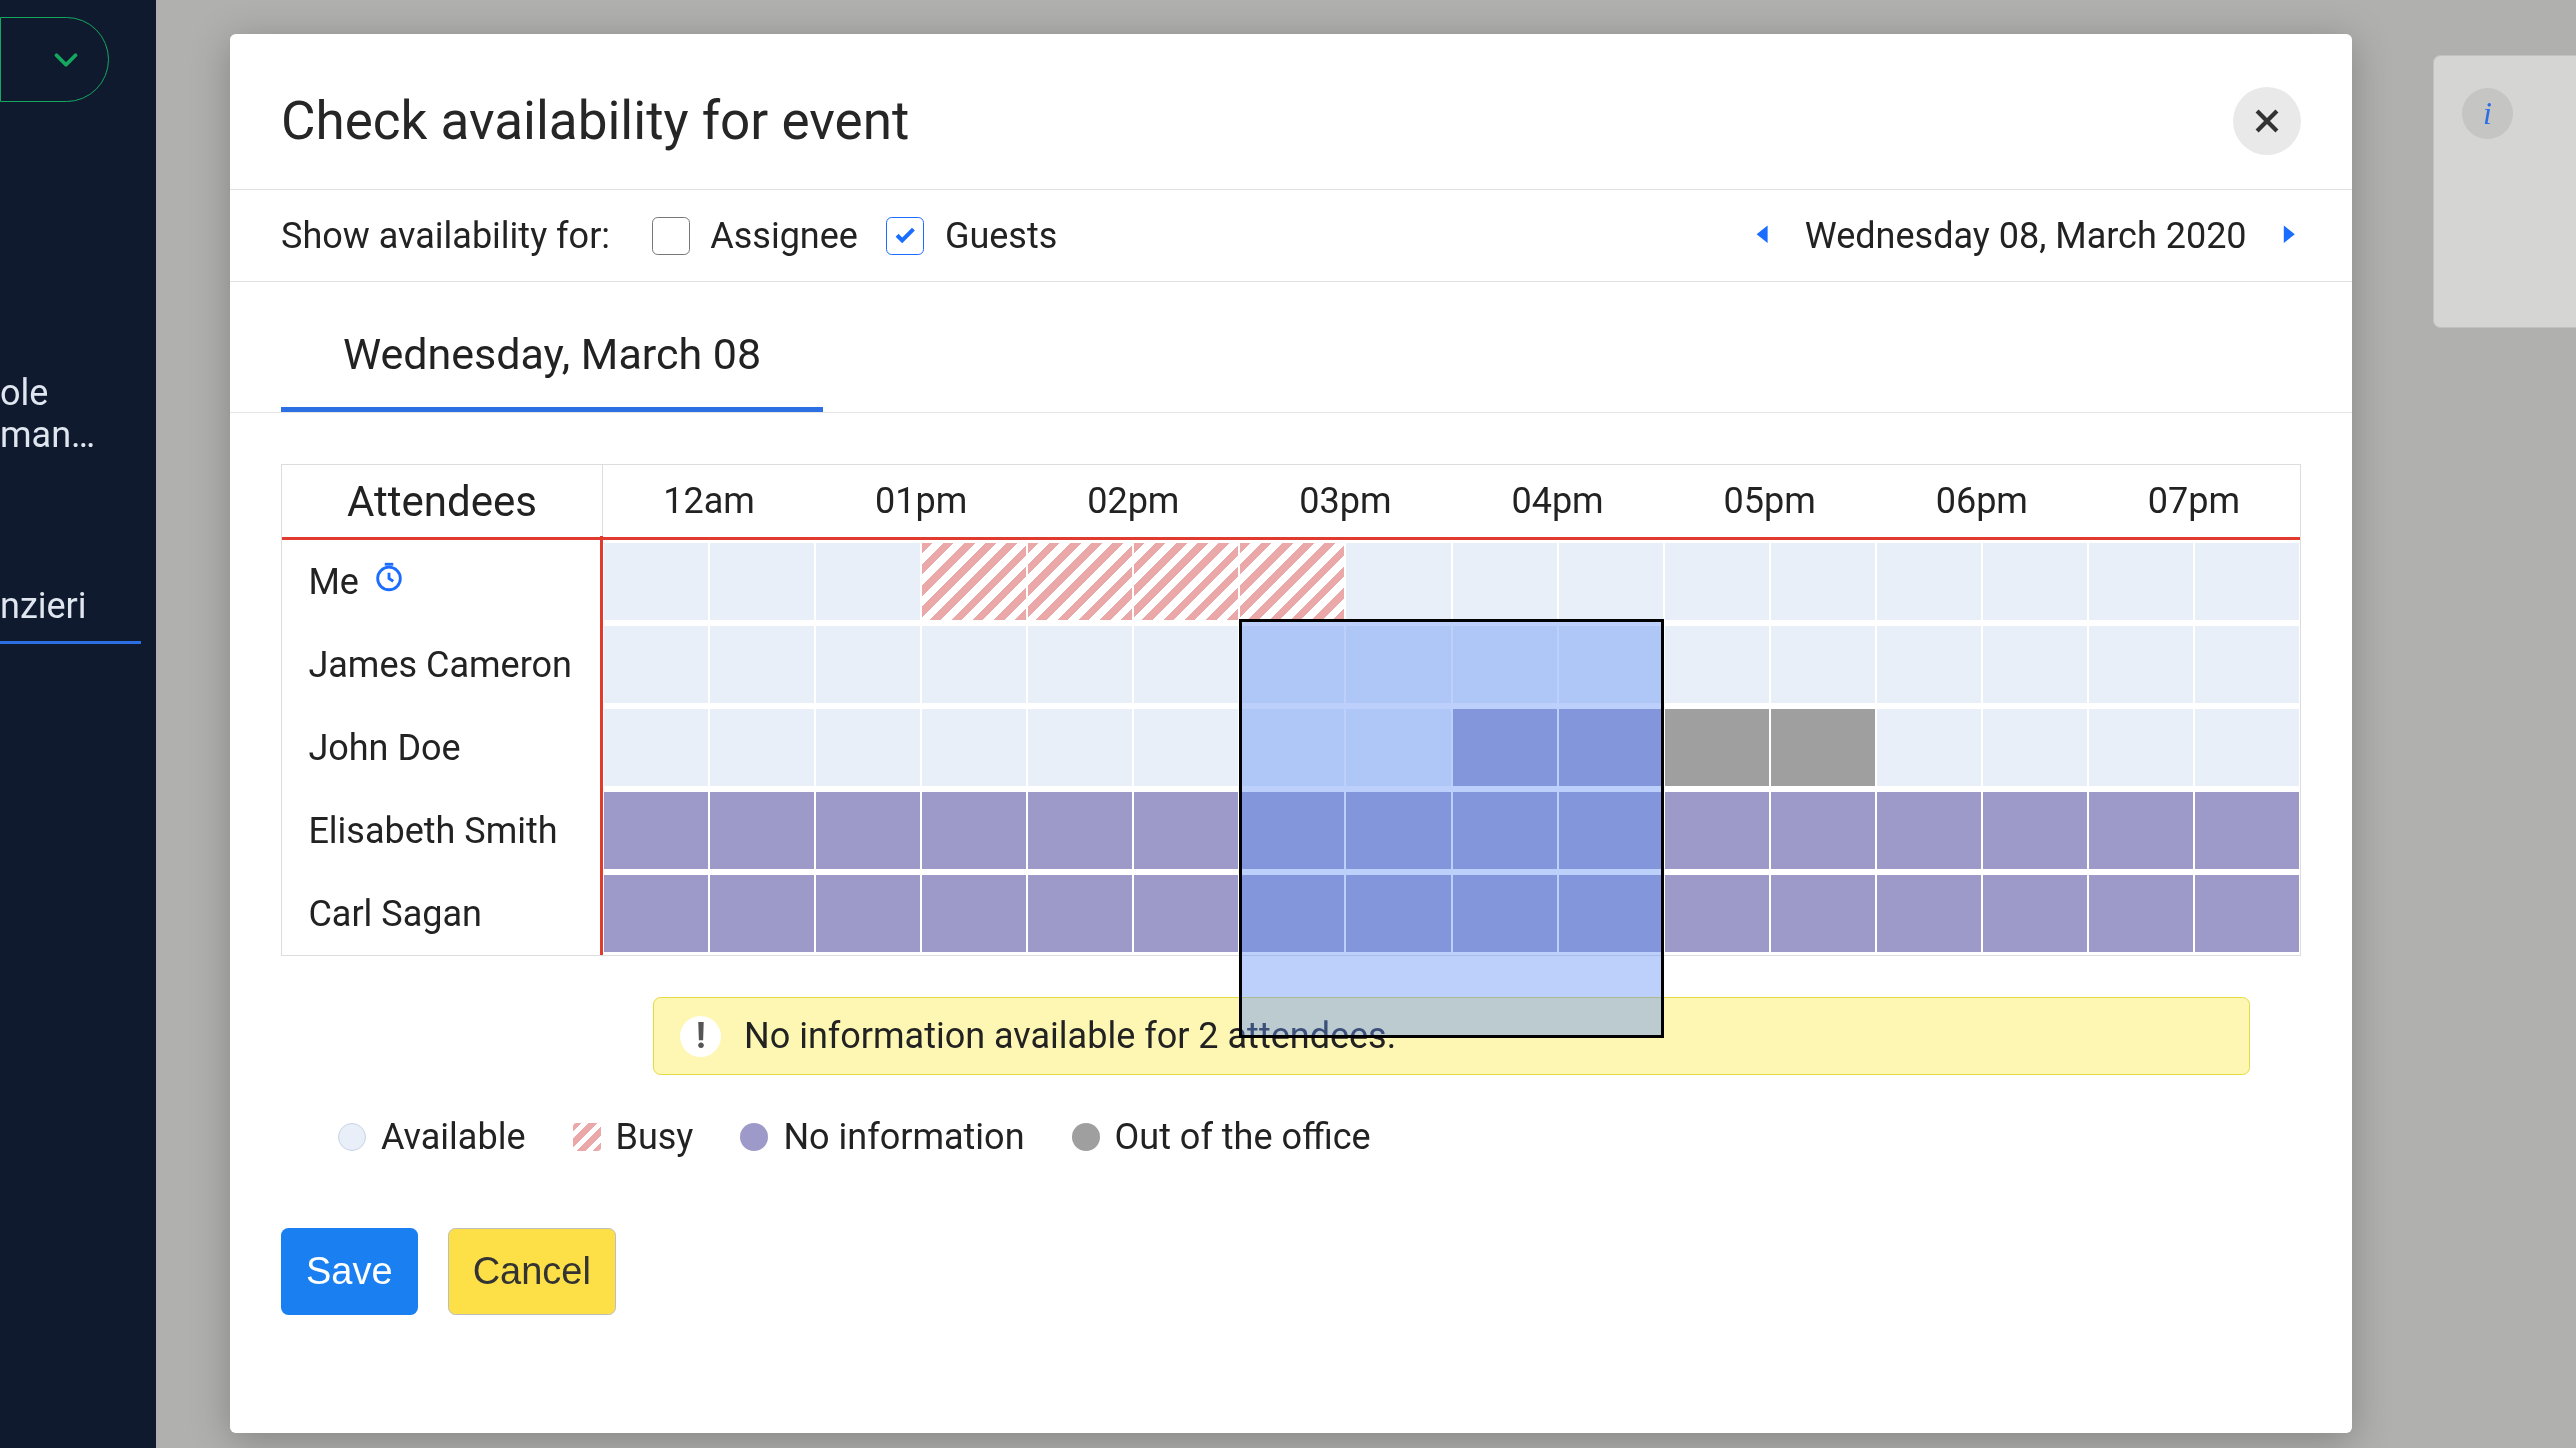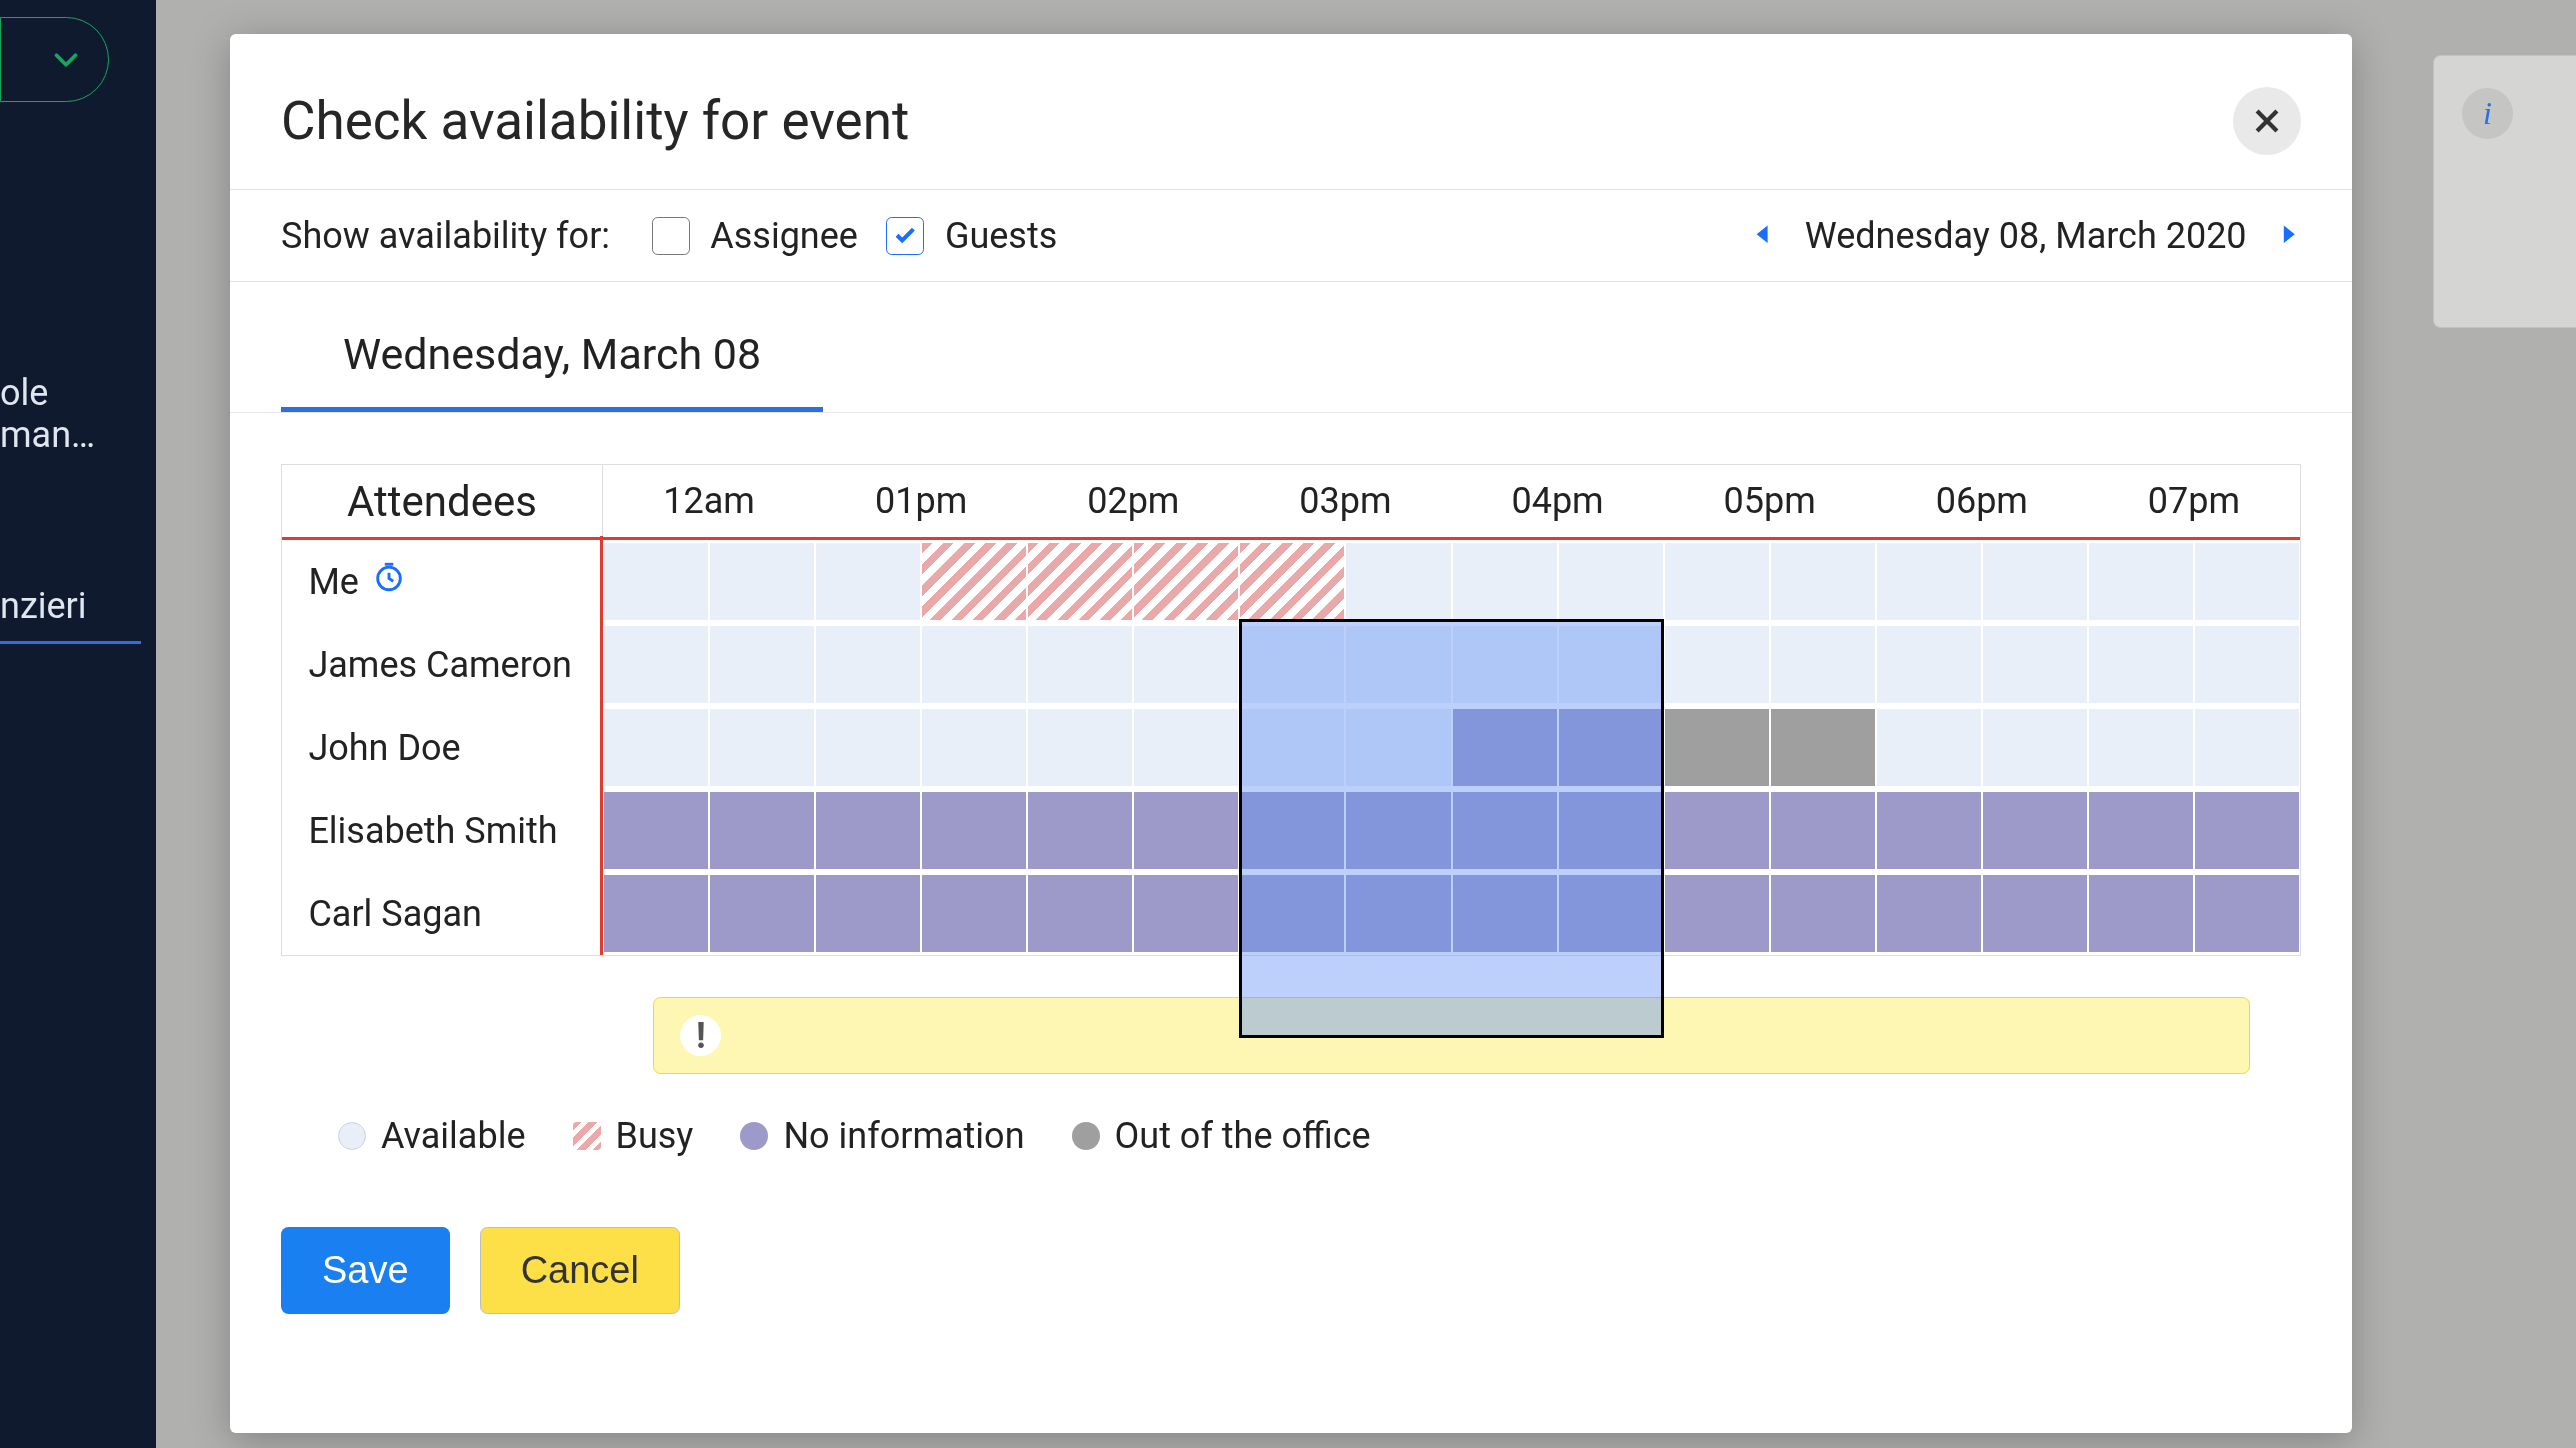--- a/index.html
+++ b/index.html
@@ -173,21 +173,21 @@
     background: repeating-linear-gradient(135deg, #eaa9a8 0 5.7px, #fff 5.7px 11.3px);
   }
   .sw-noinfo { background:#9d9ac9; }
   .sw-out { background:#9f9f9f; }
 
   
   .modal-footer {
     padding: 70px 51px 51px 51px; display:flex; gap:30px;
   }
   .btn {
-    font-size:38px; padding: 21px 40px; border-radius:7.5px; cursor:pointer;
+    font-size:38px; padding: 21px 24px; border-radius:7.5px; cursor:pointer;
     border:0.9px solid transparent;
   }
   .btn-primary { background:#1a7ff0; color:#fff; }
   .btn-secondary { background:#fde047; color:#333; border-color:#bdbdbd; }
 
 </style>
 </head>
 <body>
 
 <div class="sidenav">
@@ -389,20 +389,21 @@
                 <div class="halfcell cell-noinfo"></div>
               </div>
             </div>
           </div>
         <div class="selection"></div>
       </div>
     </div>
 
     <div class="alert">
       <div class="alert-badge">!</div>
+      <div>No information available for 2 attendees.</div>
     </div>
 
     <div class="legend">
       <div class="legend-item">
         <span class="swatch sw-avail"></span>
         <span>Available</span>
       </div>
       <div class="legend-item">
         <span class="sw-busy"></span>
         <span>Busy</span>

